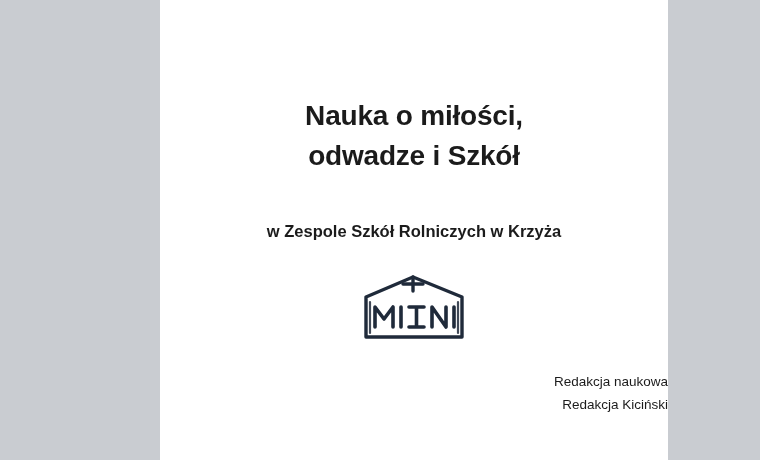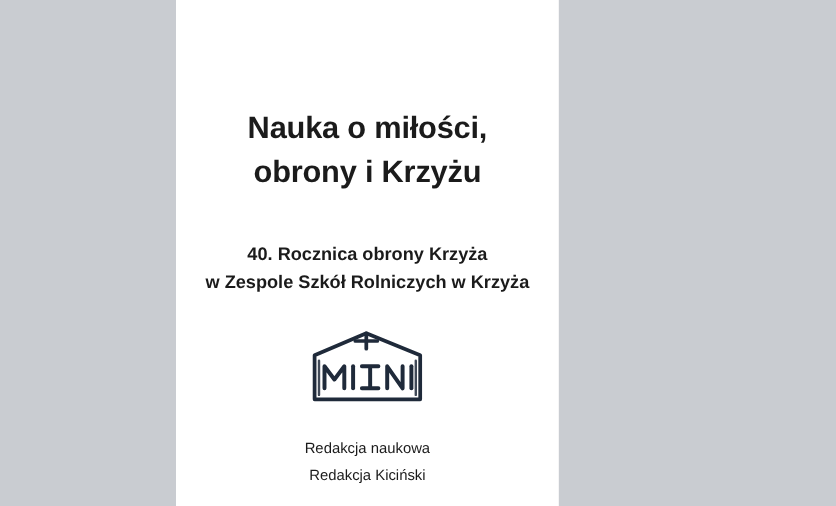--- a/index.html
+++ b/index.html
@@ -16,21 +16,21 @@
   .stage {
     position: relative;
     width: 760px;
     height: 460px;
     background: #c9ccd1;
   }
   .page {
     position: absolute;
     left: 160px;
     top: 0;
-    width: 348px;
+    width: 508px;
     height: 460px;
     background: #ffffff;
     box-sizing: border-box;
     display: flex;
     flex-direction: column;
     align-items: center;
   }
   .title {
     margin-top: 96px;
     width: 100%;
@@ -63,43 +63,42 @@
     display: flex;
     align-items: center;
     justify-content: center;
   }
   .logo-svg {
     display: block;
   }
   .credits {
     margin-top: 28px;
     width: 100%;
-    text-align: center;
+    text-align: right;
     font-size: 13.5px;
     color: #1b1b1b;
     line-height: 1.72;
   }
   .credits .line {
     display: block;
   }
 </style>
 </head>
 <body>
 
 <div class="stage">
 
   <div class="page">
 
     <div class="title">
       <span class="line">Nauka o miłości,</span>
-      <span class="line">obrony i Krzyżu</span>
+      <span class="line">odwadze i Szkół</span>
     </div>
 
     <div class="subtitle">
-      <span class="line">40. Rocznica obrony Krzyża</span>
       <span class="line">w Zespole Szkół Rolniczych w Krzyża</span>
     </div>
 
     <div class="logo-wrap">
       <svg class="logo-svg" width="116" height="70" viewBox="0 0 116 70">
         <g fill="none" stroke="#1f2a3a" stroke-width="3.4" stroke-linejoin="round" stroke-linecap="round">
           <path d="M10 66 L10 26 L57 6 L106 26 L106 66 Z"></path>
           <path d="M57 6 L57 20"></path>
           <path d="M47 13 L67 13"></path>
         </g>

